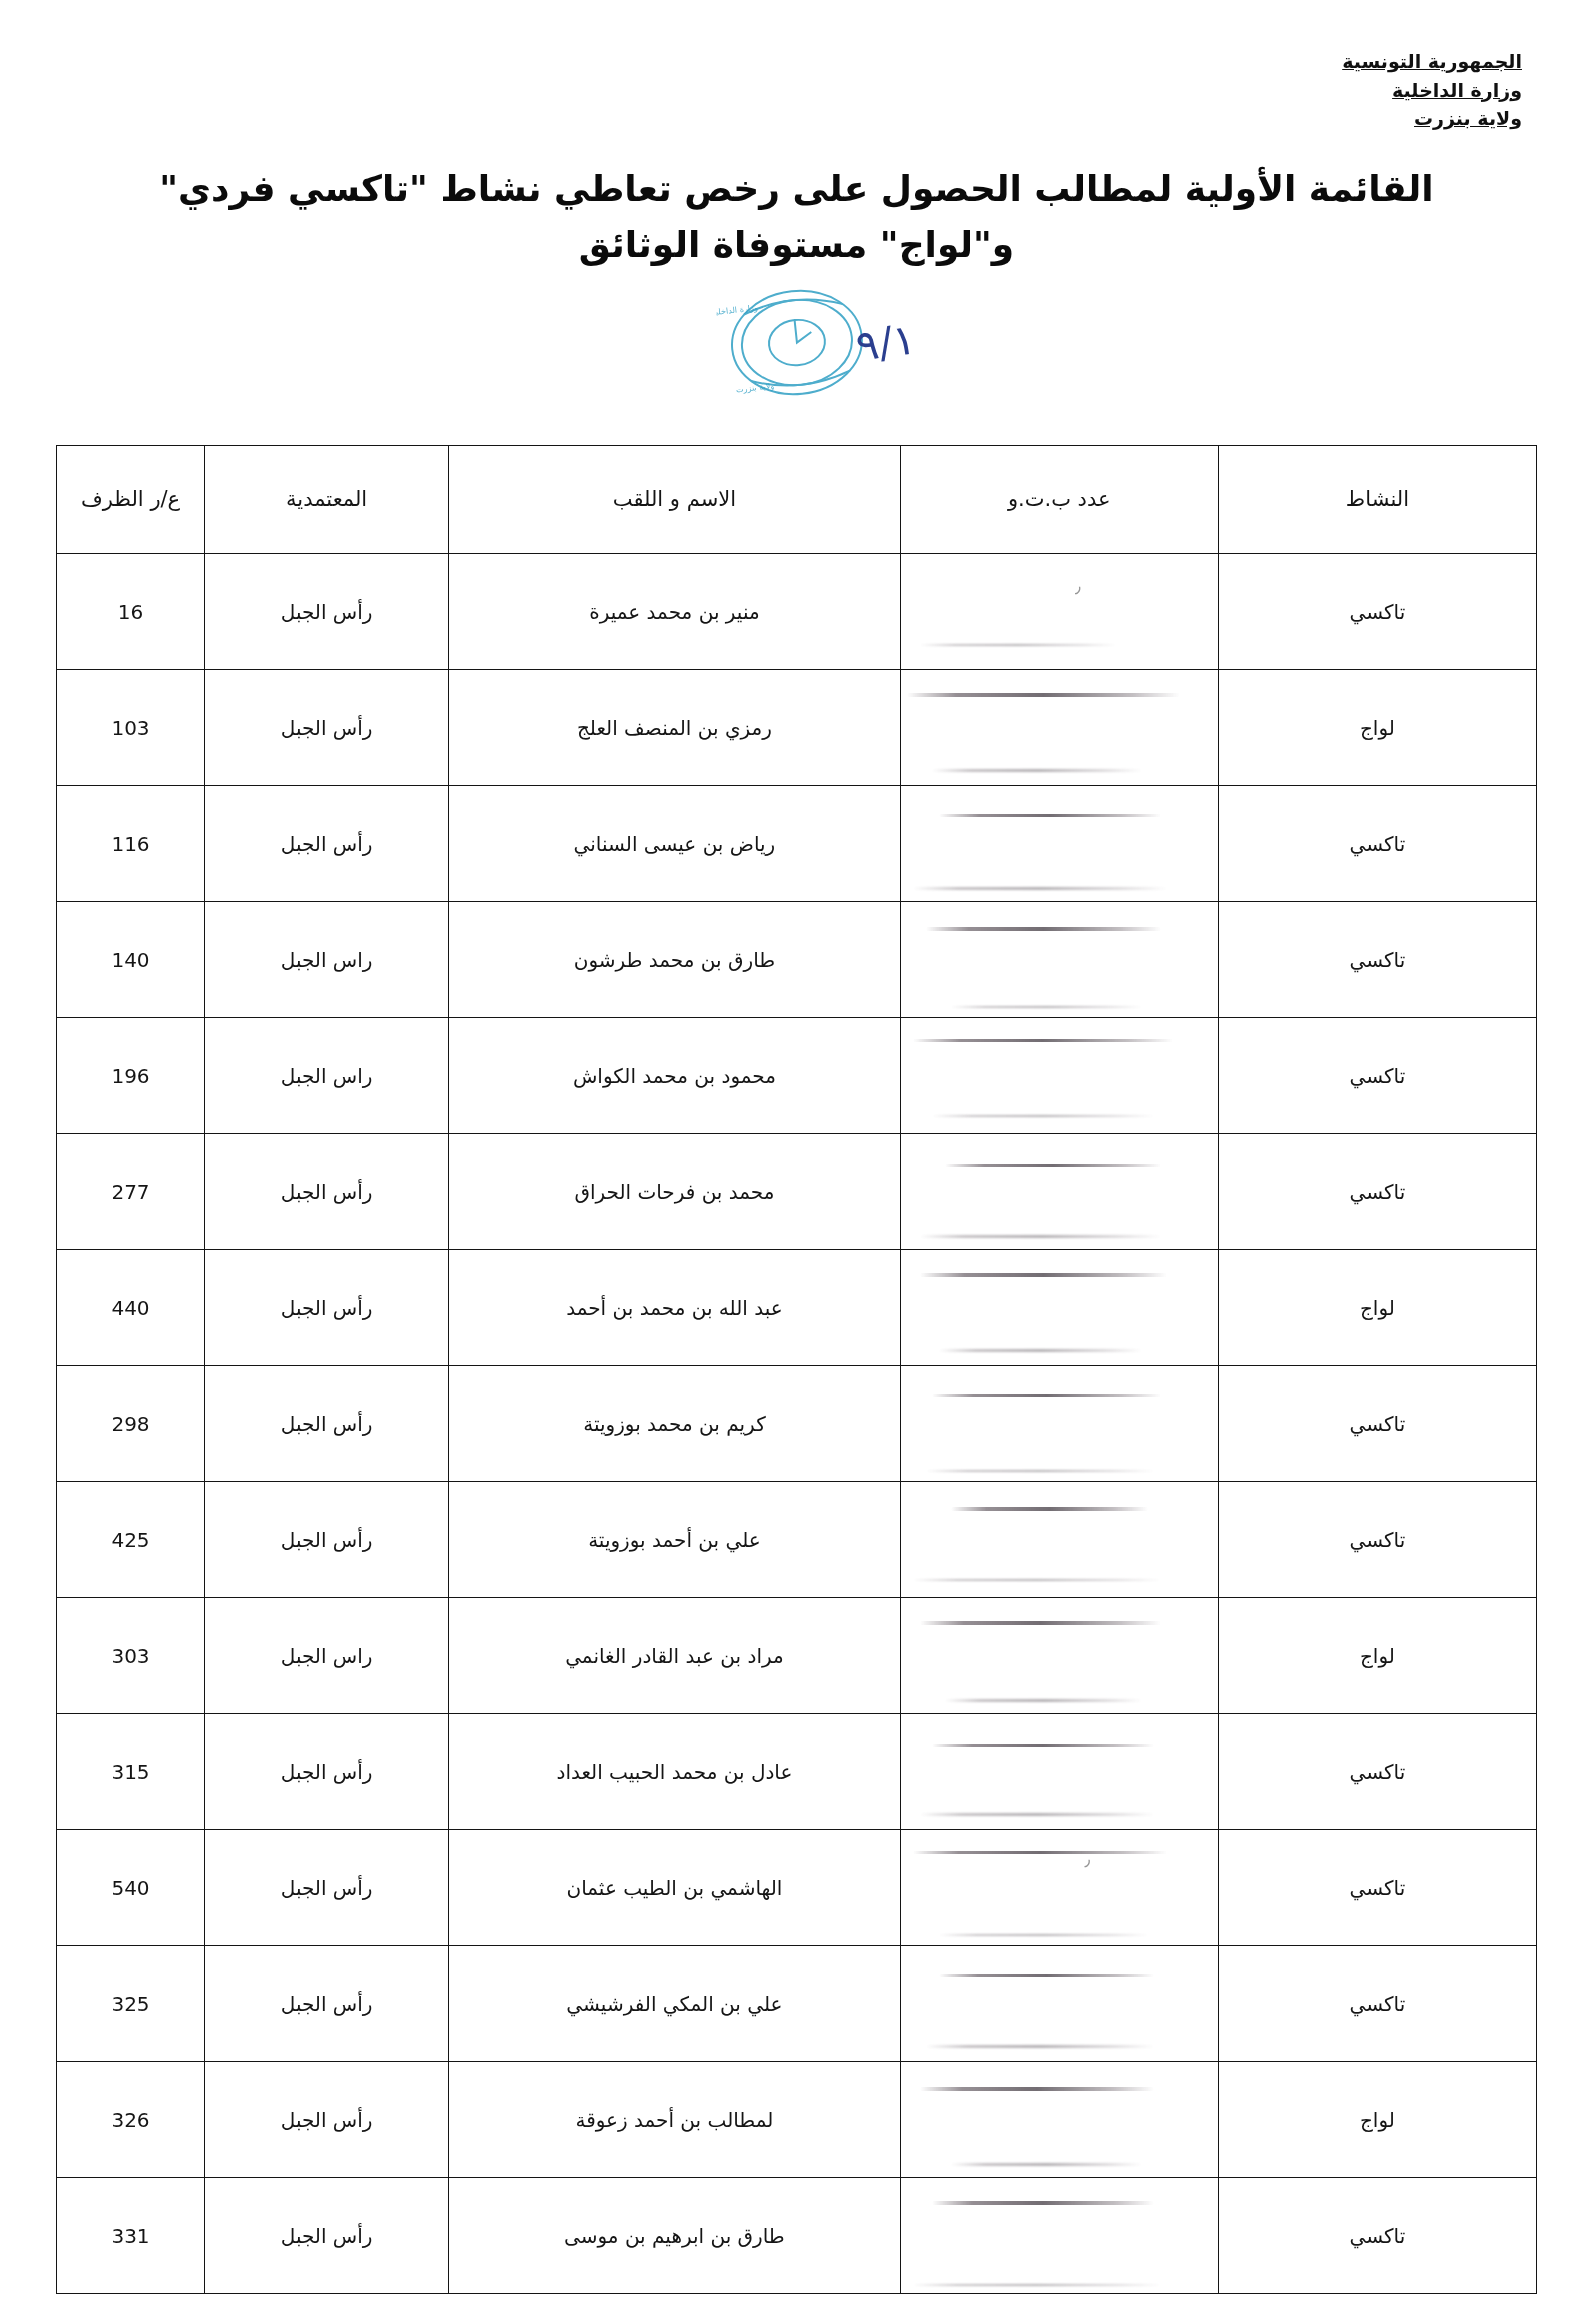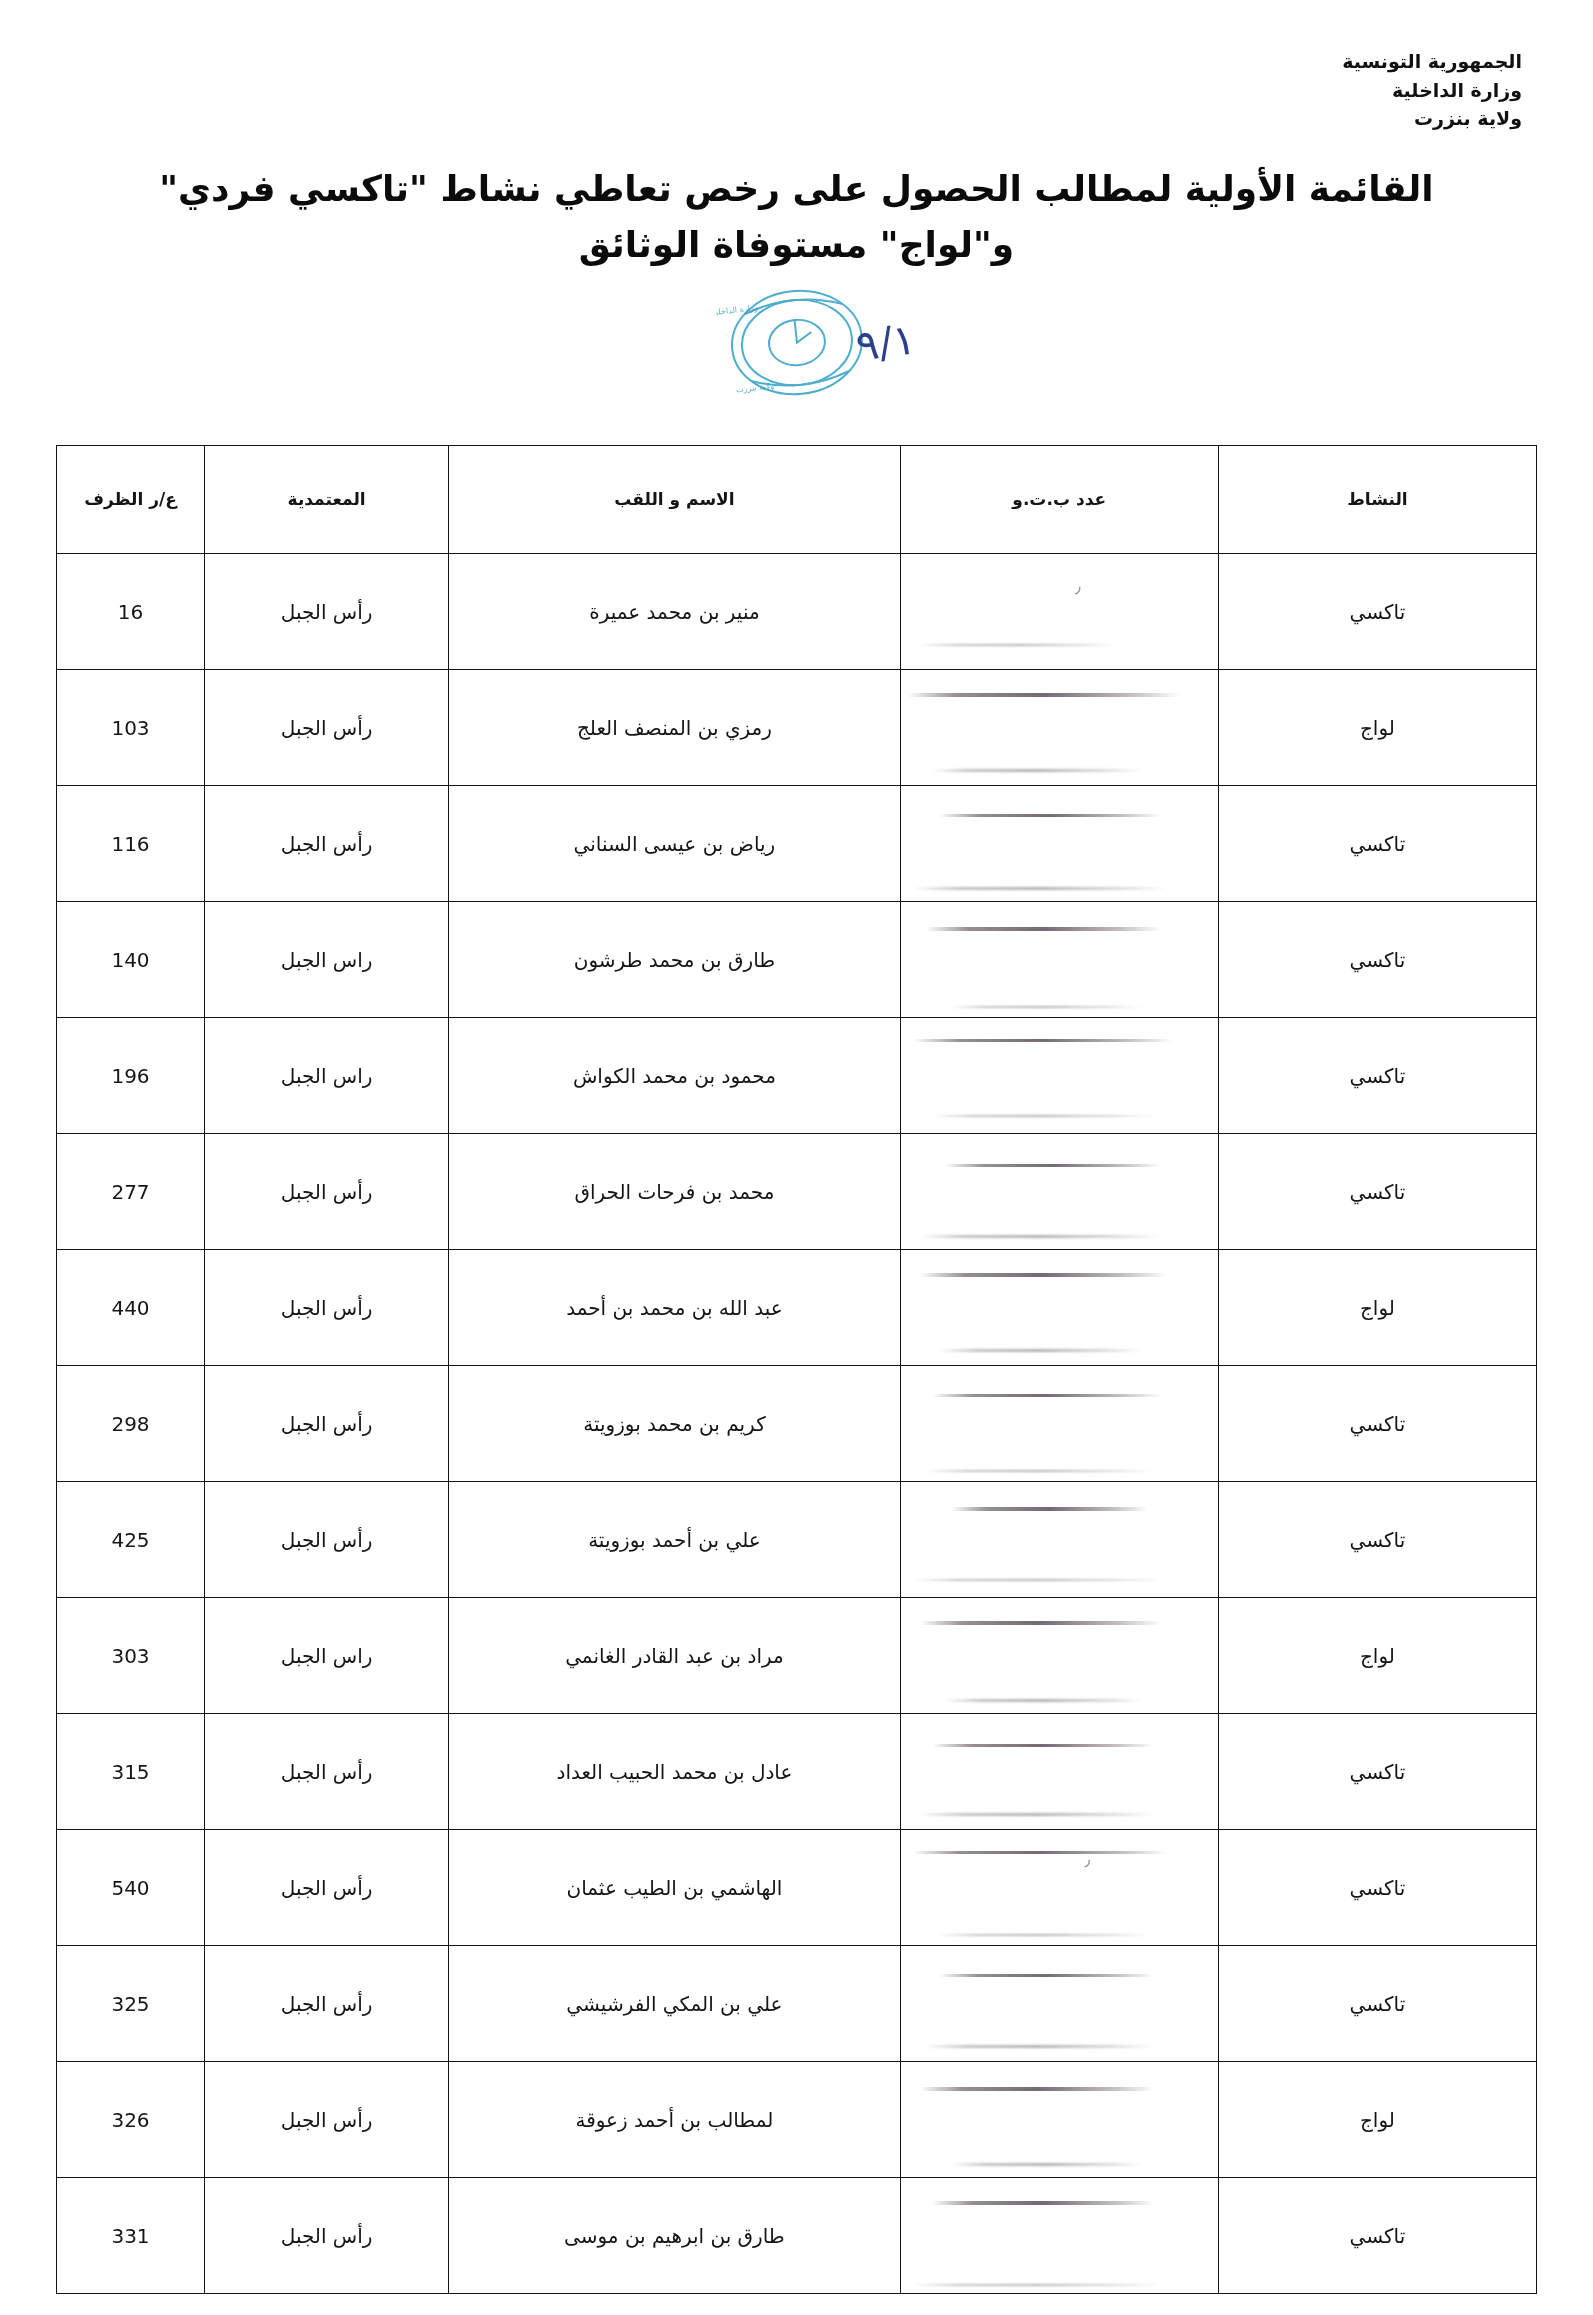--- a/index.html
+++ b/index.html
@@ -24,20 +24,21 @@
   
   .gov-header {
     position: absolute;
     top: 47px;
     right: 71px;
     text-align: right;
     line-height: 1.5;
     font-size: 19px;
     font-weight: bold;
     color: #111;
+    text-decoration: underline;
   }
   .gov-header div { white-space: nowrap; }
 
   
   .doc-title {
     position: absolute;
     top: 161px;
     left: 54px;
     right: 54px;
     text-align: center;
@@ -93,22 +94,22 @@
   table.main th, table.main td {
     border: 1.4px solid #141414;
     text-align: center;
     vertical-align: middle;
     font-size: 20px;
     color: #151515;
     padding: 0 5.4px;
   }
   table.main thead th {
     height: 107px;
-    font-weight: bold;
-    font-size: 17px;
+    font-weight: normal;
+    font-size: 21px;
     line-height: 1.3;
   }
   table.main tbody td {
     height: 115px;
     font-weight: normal;
   }
   
   col.c-activity { width: 21.5%; }
   col.c-count    { width: 21.5%; }
   col.c-name     { width: 30.5%; }

